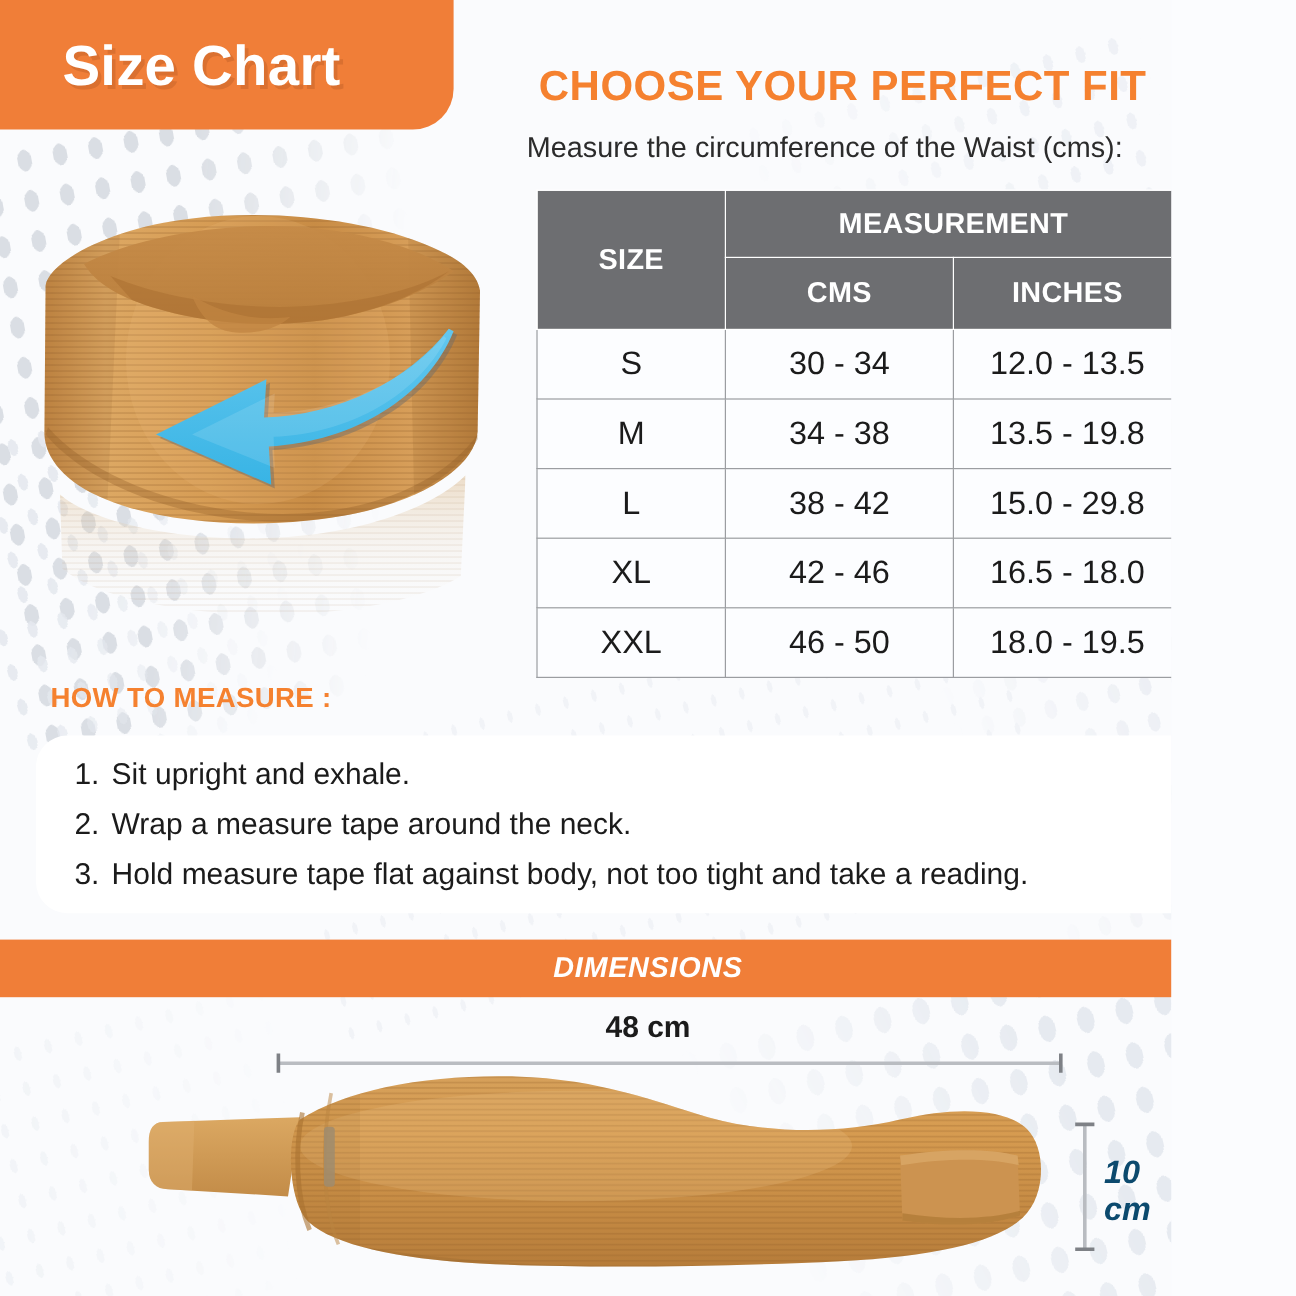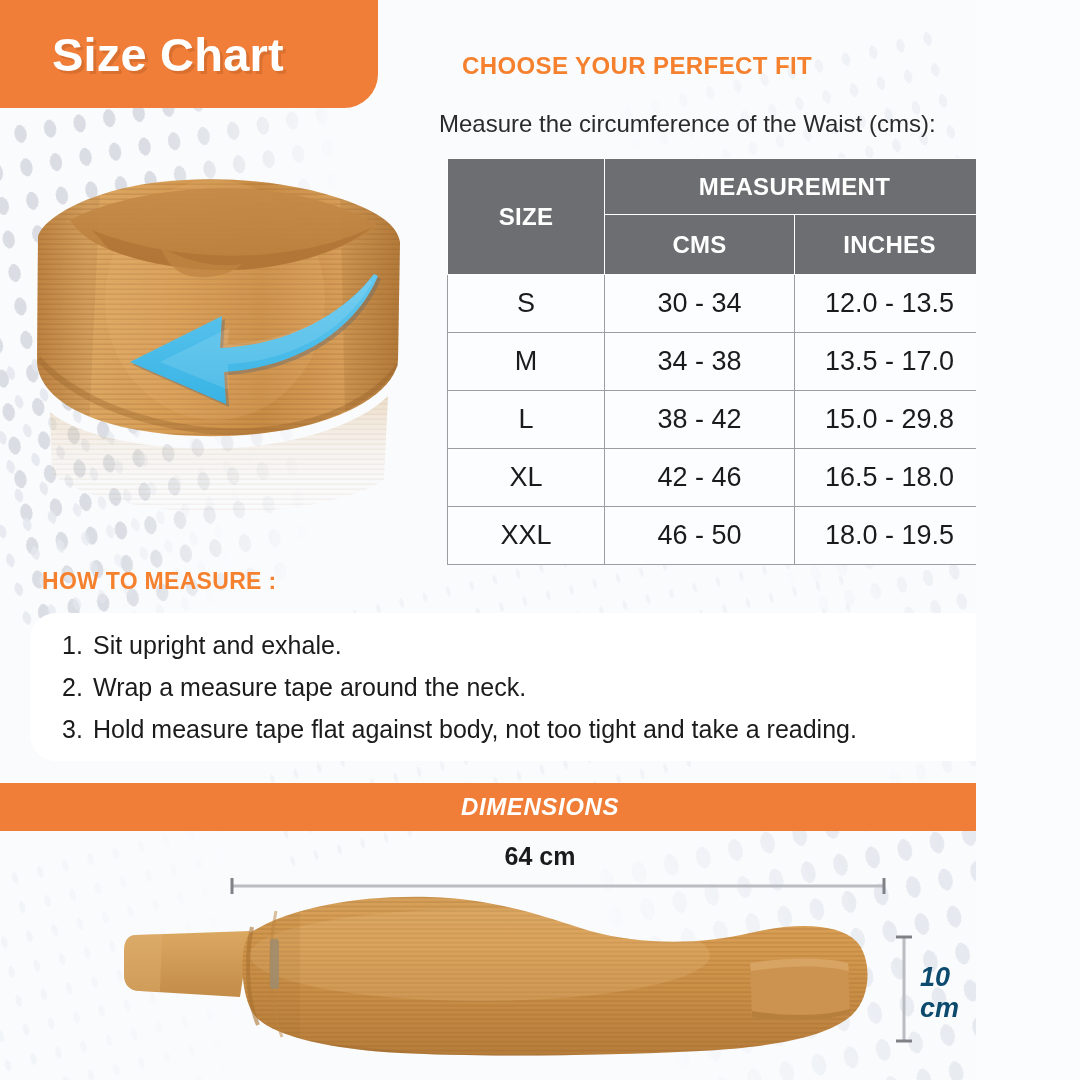--- a/index.html
+++ b/index.html
@@ -89,22 +89,22 @@
   }
   .title-tab .t {
     color: #ffffff;
     font-size: 47px;
     font-weight: bold;
     letter-spacing: .2px;
     text-shadow: 3px 3px 0 rgba(190,95,40,.45);
   }
 
   .fit-title {
-    position: absolute; left: 462px; top: 52px;
-    font-size: 24px; font-weight: bold;
+    position: absolute; left: 449px; top: 52px;
+    font-size: 35px; font-weight: bold;
     color: #f5812f;
     letter-spacing: .4px;
     z-index: 5;
   }
   .fit-sub {
     position: absolute; left: 439px; top: 110px;
     font-size: 24px; color: #2b2b2b;
     z-index: 5;
   }
 
@@ -315,21 +315,21 @@
     </thead>
     <tbody>
       <tr>
         <td>S</td>
         <td>30 - 34</td>
         <td>12.0 - 13.5</td>
       </tr>
       <tr>
         <td>M</td>
         <td>34 - 38</td>
-        <td>13.5 - 17.0</td>
+        <td>13.5 - 19.8</td>
       </tr>
       <tr>
         <td>L</td>
         <td>38 - 42</td>
         <td>15.0 - 29.8</td>
       </tr>
       <tr>
         <td>XL</td>
         <td>42 - 46</td>
         <td>16.5 - 18.0</td>
@@ -356,21 +356,21 @@
     <li>
       <span class="num">3.</span>
       <span>Hold measure tape flat against body, not too tight and take a reading.</span>
     </li>
   </ul>
 
   <div class="dim-banner">
     <span class="t">DIMENSIONS</span>
   </div>
 
-  <div class="width-label">64 cm</div>
+  <div class="width-label">48 cm</div>
   <svg class="width-rule" viewBox="0 0 656 18">
     <line x1="2" y1="9" x2="654" y2="9" stroke="#b9bcc1" stroke-width="3"></line>
     <line x1="2" y1="1" x2="2" y2="17" stroke="#7e8186" stroke-width="3"></line>
     <line x1="654" y1="1" x2="654" y2="17" stroke="#7e8186" stroke-width="3"></line>
   </svg>
 
   <svg class="height-rule" viewBox="0 0 18 108">
     <line x1="9" y1="2" x2="9" y2="106" stroke="#b9bcc1" stroke-width="3"></line>
     <line x1="1" y1="2" x2="17" y2="2" stroke="#7e8186" stroke-width="3"></line>
     <line x1="1" y1="106" x2="17" y2="106" stroke="#7e8186" stroke-width="3"></line>

